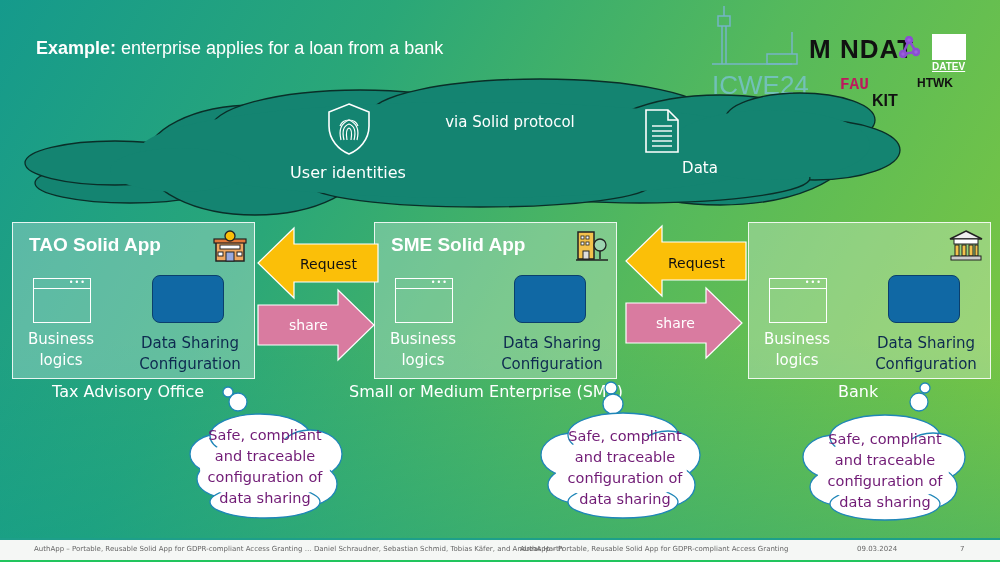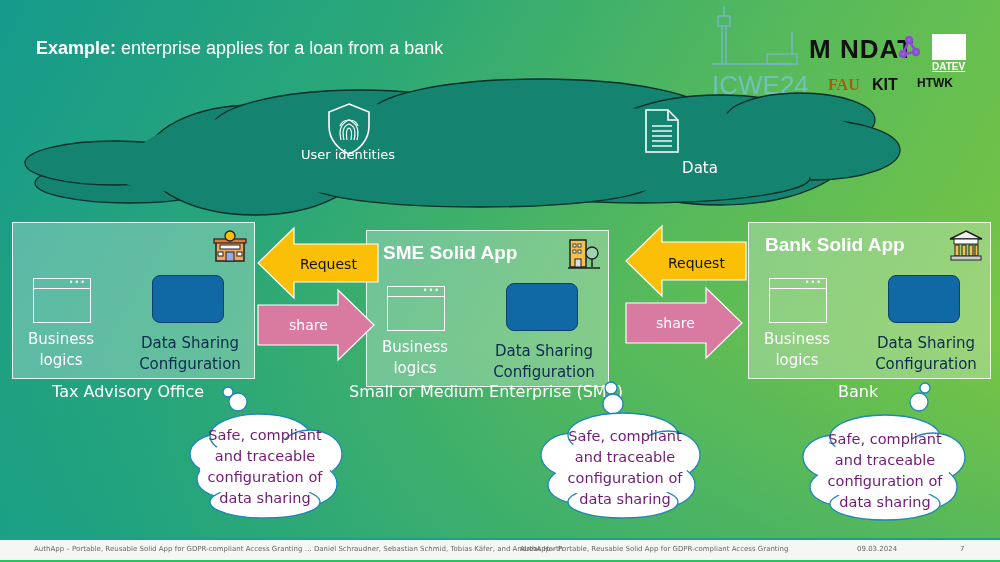--- a/index.html
+++ b/index.html
@@ -14,23 +14,23 @@
   .title b { font-weight:bold; }
   .logos { position:absolute; left:712px; top:4px; width:288px; height:92px; }
   .mandat { position:absolute; left:97px; top:30px; font-family:"Liberation Sans", sans-serif;
     font-weight:bold; font-size:26px; color:#111; letter-spacing:1px; }
   .datev { position:absolute; left:220px; top:30px; width:34px; height:26px; background:#fff;
     font-family:"Liberation Sans", sans-serif; font-weight:bold; font-size:9px; color:#fff; }
   .datev-label { position:absolute; left:220px; top:57px; font-family:"Liberation Sans", sans-serif;
     font-weight:bold; font-size:10px; color:#fff;text-decoration:underline; }
   .icwe { position:absolute; left:0px; top:66px; font-family:"Liberation Sans", sans-serif; font-weight:normal;
     font-size:26px; color:#7fc4e0; opacity:0.7; }
-  .fau { position:absolute; left:116px; top:72px; font-family:Liberation Serif, serif; font-weight:bold;
-    font-size:16px; color:#a16207; }
-  .kit { position:absolute; left:160px; top:72px; font-family:"Liberation Sans", sans-serif; font-weight:bold;
+  .fau { position:absolute; left:128px; top:72px; font-family:Liberation Mono, monospace; font-weight:bold;
+    font-size:16px; color:#be185d; }
+  .kit { position:absolute; left:160px; top:88px; font-family:"Liberation Sans", sans-serif; font-weight:bold;
     font-size:16px; color:#111; }
   .htwk { position:absolute; left:205px; top:72px; font-family:"Liberation Sans", sans-serif; font-weight:bold;
     font-size:12px; color:#111; }
 
   .cloud-svg { position:absolute; left:0; top:0; }
   .cloud-text { position:absolute; color:#fff; font-family:"DejaVu Sans", sans-serif; text-align:center; }
 
   .app { position:absolute; top:222px; width:241px; height:155px; border:1.5px solid rgba(255,255,255,0.85);
     background: rgba(255,255,255,0.28); }
   .app-title { position:absolute; left:16px; top:11px; color:#fff; font-family:"Liberation Sans", sans-serif;
@@ -119,39 +119,41 @@
 
 <svg width="46" height="54" style="position:absolute;left:326px;top:102px">
   <path d="M23 2 L43 10 L43 24 C43 38 33 48 23 52 C13 48 3 38 3 24 L3 10 Z" fill="none" stroke="#fff" stroke-width="1.6"></path>
   <g fill="none" stroke="#fff" stroke-width="1.2">
     <path d="M15 38 C13 30 13 22 23 18 C33 22 33 30 31 38"></path>
     <path d="M18 38 C16 30 17 24 23 22 C29 24 30 30 28 38"></path>
     <path d="M21 38 C20 32 20 27 23 26 C26 27 26 32 25 38"></path>
     <path d="M14 24 C17 16 29 16 32 24"></path>
   </g>
 </svg>
-<div class="cloud-text" style="left:288px;top:147px;width:120px;font-size:13px;text-align:center;">User identities</div>
+<div class="cloud-text" style="left:288px;top:163px;width:120px;font-size:16px;text-align:center;">User identities</div>
 
 <div class="cloud-text" style="left:415px;top:112px;width:190px;font-size:15px;line-height:20px;">
+  <div>via Solid protocol</div>
 </div>
 
 <svg width="36" height="46" style="position:absolute;left:644px;top:108px">
   <path d="M2 2 L24 2 L34 12 L34 44 L2 44 Z" fill="none" stroke="#fff" stroke-width="1.6"></path>
   <path d="M24 2 L24 12 L34 12" fill="none" stroke="#fff" stroke-width="1.6"></path>
   <g stroke="#fff" stroke-width="1.4">
       <line x1="8" y1="18" x2="28" y2="18"></line>
       <line x1="8" y1="23" x2="28" y2="23"></line>
       <line x1="8" y1="28" x2="28" y2="28"></line>
       <line x1="8" y1="33" x2="28" y2="33"></line>
       <line x1="8" y1="38" x2="28" y2="38"></line>
     </g>
 </svg>
 <div class="cloud-text" style="left:668px;top:159px;width:64px;font-size:15px;">Data</div>
 
 <div class="app" style="left:12px;">
+  <div class="app-title">TAO Solid App</div>
   <svg class="app-icon" viewBox="0 0 36 34">
     <rect x="4" y="12" width="28" height="20" fill="#f0a860" stroke="#222" stroke-width="1.5"></rect>
     <rect x="2" y="10" width="32" height="4" fill="#e07a3a" stroke="#222" stroke-width="1.2"></rect>
     <circle cx="18" cy="7" r="5" fill="#fbbf08" stroke="#222" stroke-width="1.3"></circle>
     <rect x="8" y="16" width="20" height="4" fill="#fff" stroke="#222"></rect>
     <rect x="14" y="23" width="8" height="9" fill="#9ad" stroke="#222"></rect>
     <rect x="6" y="23" width="5" height="4" fill="#fff" stroke="#222"></rect>
       <rect x="25" y="23" width="5" height="4" fill="#fff" stroke="#222"></rect>
   </svg>
   <div class="win">
@@ -162,21 +164,21 @@
     <div>logics</div>
   </div>
   <div class="cfg-box"></div>
   <div class="cfg">
     <div>Data Sharing</div>
     <div>Configuration</div>
   </div>
 </div>
 <div class="app-caption" style="left:52px;top:382px;">Tax Advisory Office</div>
 
-<div class="app" style="left:366px;margin-top:8px;">
+<div class="app" style="left:374px;">
   <div class="app-title">SME Solid App</div>
   <svg class="app-icon" viewBox="0 0 36 34">
     <rect x="4" y="3" width="16" height="27" fill="#f3c24c" stroke="#222" stroke-width="1.5"></rect>
     <g fill="#fff" stroke="#222" stroke-width="0.8">
         <rect x="7" y="7" width="3" height="3"></rect>
         <rect x="12" y="7" width="3" height="3"></rect>
         <rect x="7" y="13" width="3" height="3"></rect>
         <rect x="12" y="13" width="3" height="3"></rect>
       </g>
     <rect x="9" y="22" width="6" height="8" fill="#ddd" stroke="#222"></rect>
@@ -193,21 +195,20 @@
   </div>
   <div class="cfg-box"></div>
   <div class="cfg">
     <div>Data Sharing</div>
     <div>Configuration</div>
   </div>
 </div>
 <div class="app-caption" style="left:349px;top:382px;">Small or Medium Enterprise (SME)</div>
 
 <div class="app" style="left:748px;">
-  <div class="app-title">Bank Solid App</div>
   <svg class="app-icon" viewBox="0 0 36 34">
     <path d="M18 2 L34 10 L2 10 Z" fill="#eee" stroke="#222" stroke-width="1.5"></path>
     <rect x="6" y="10" width="24" height="5" fill="#fff" stroke="#222"></rect>
     <g fill="#f3c24c" stroke="#222" stroke-width="1">
         <rect x="7" y="16" width="4" height="11"></rect>
         <rect x="14" y="16" width="4" height="11"></rect>
         <rect x="21" y="16" width="4" height="11"></rect>
         <rect x="27" y="16" width="3" height="11"></rect>
       </g>
     <rect x="3" y="27" width="30" height="4" fill="#ccc" stroke="#222"></rect>

